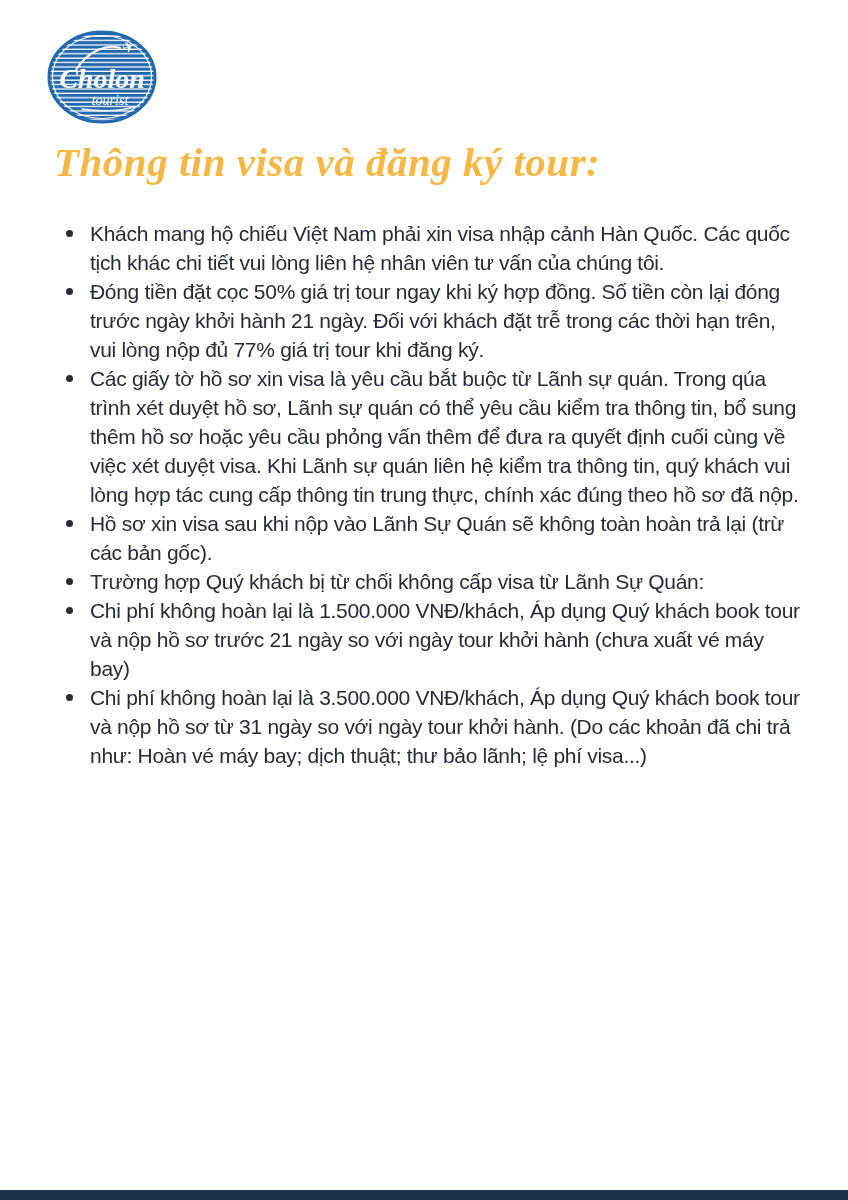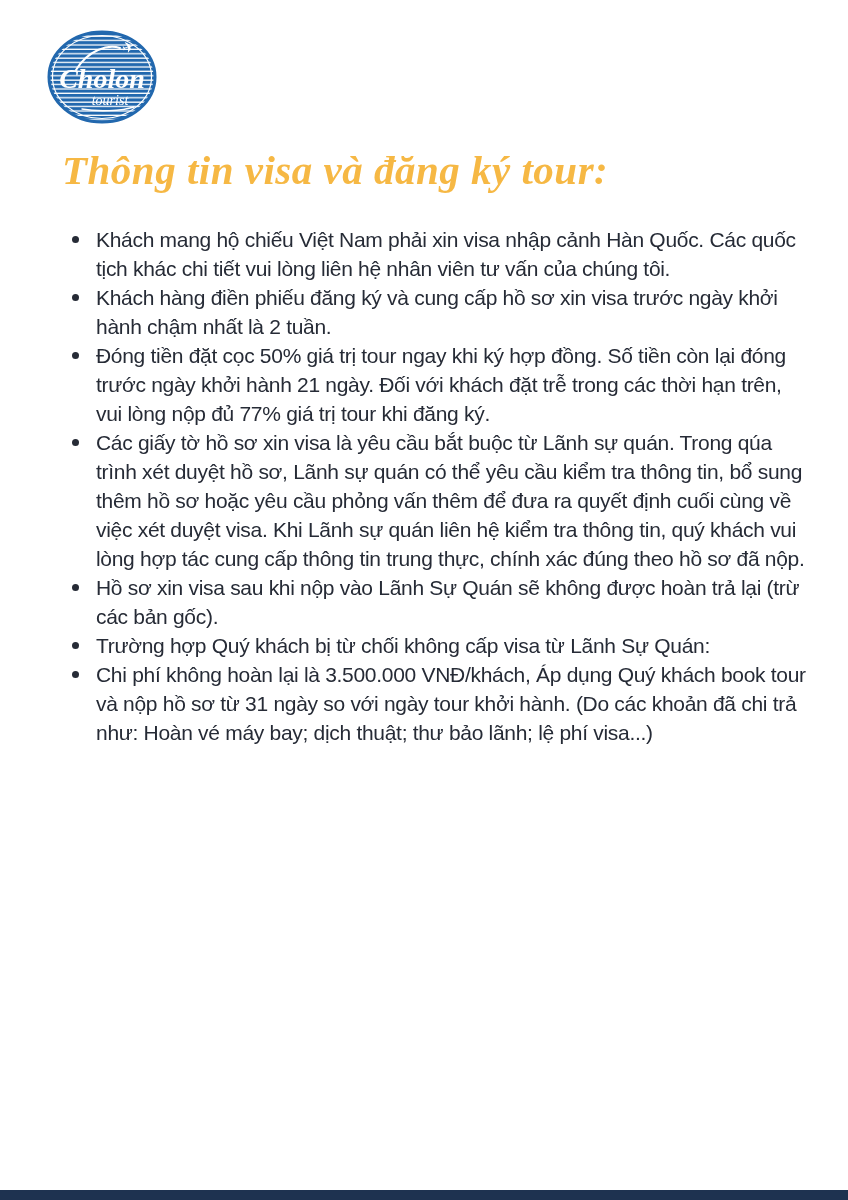--- a/index.html
+++ b/index.html
@@ -24,37 +24,37 @@
     width: 112px;
     height: 98px;
   }
 
   
   .heading {
     position: absolute;
     top: 138px;
     left: 54px;
     width: 740px;
-    margin: 8px;
+    margin: 0;
     font-family: "Liberation Serif", serif;
     font-style: italic;
     font-weight: 700;
     font-size: 41px;
     letter-spacing: 0.5px;
     color: #F6B844;
     white-space: nowrap;
   }
 
   
   .bullet-list {
     position: absolute;
     top: 214px;
     left: 58px;
     width: 738px;
-    margin: 11px;
+    margin: 5px;
     padding: 0;
     list-style: none;
   }
   .bullet-list li {
     position: relative;
     padding-left: 27px;
     font-size: 21px;
     line-height: 29px;
     letter-spacing: -0.3px;
     color: #262B36;
@@ -102,23 +102,23 @@
       <text x="56" y="60" text-anchor="middle" font-family="Liberation Serif, serif" font-style="italic" font-weight="bold" font-size="28" fill="#ffffff">Cholon</text>
       <text x="64" y="77" text-anchor="middle" font-family="Liberation Serif, serif" font-style="italic" font-size="14" fill="#ffffff">tourist</text>
       <path d="M36,81 C52,84 76,83 88,79" fill="none" stroke="#ffffff" stroke-width="1.4" stroke-linecap="round"></path>
     </svg>
   </div>
 
   <h1 class="heading">Thông tin visa và đăng ký tour:</h1>
 
   <ul class="bullet-list">
       <li>Khách mang hộ chiếu Việt Nam phải xin visa nhập cảnh Hàn Quốc. Các quốc tịch khác chi tiết vui lòng liên hệ nhân viên tư vấn của chúng tôi.</li>
-      <li>Khách hàng điền phiếu đăng ký và cung cấp hồ sơ xin visa trước ngày khởi hành chậm nhất là 2 tuần.</li>
       <li>Đóng tiền đặt cọc 50% giá trị tour ngay khi ký hợp đồng. Số tiền còn lại đóng trước ngày khởi hành 21 ngày. Đối với khách đặt trễ trong các thời hạn trên, vui lòng nộp đủ 77% giá trị tour khi đăng ký.</li>
       <li>Các giấy tờ hồ sơ xin visa là yêu cầu bắt buộc từ Lãnh sự quán. Trong qúa trình xét duyệt hồ sơ, Lãnh sự quán có thể yêu cầu kiểm tra thông tin, bổ sung thêm hồ sơ hoặc yêu cầu phỏng vấn thêm để đưa ra quyết định cuối cùng về việc xét duyệt visa. Khi Lãnh sự quán liên hệ kiểm tra thông tin, quý khách vui lòng hợp tác cung cấp thông tin trung thực, chính xác đúng theo hồ sơ đã nộp.</li>
-      <li>Hồ sơ xin visa sau khi nộp vào Lãnh Sự Quán sẽ không được hoàn trả lại (trừ các bản gốc).</li>
+      <li>Hồ sơ xin visa sau khi nộp vào Lãnh Sự Quán sẽ không toàn hoàn trả lại (trừ các bản gốc).</li>
       <li>Trường hợp Quý khách bị từ chối không cấp visa từ Lãnh Sự Quán:</li>
+      <li>Chi phí không hoàn lại là 1.500.000 VNĐ/khách, Áp dụng Quý khách book tour và nộp hồ sơ trước 21 ngày so với ngày tour khởi hành (chưa xuất vé máy bay)</li>
       <li>Chi phí không hoàn lại là 3.500.000 VNĐ/khách, Áp dụng Quý khách book tour và nộp hồ sơ từ 31 ngày so với ngày tour khởi hành. (Do các khoản đã chi trả như: Hoàn vé máy bay; dịch thuật; thư bảo lãnh; lệ phí visa...)</li>
     </ul>
 
   <div class="footer-bar"></div>
 
 </div>
 
 </body></html>

